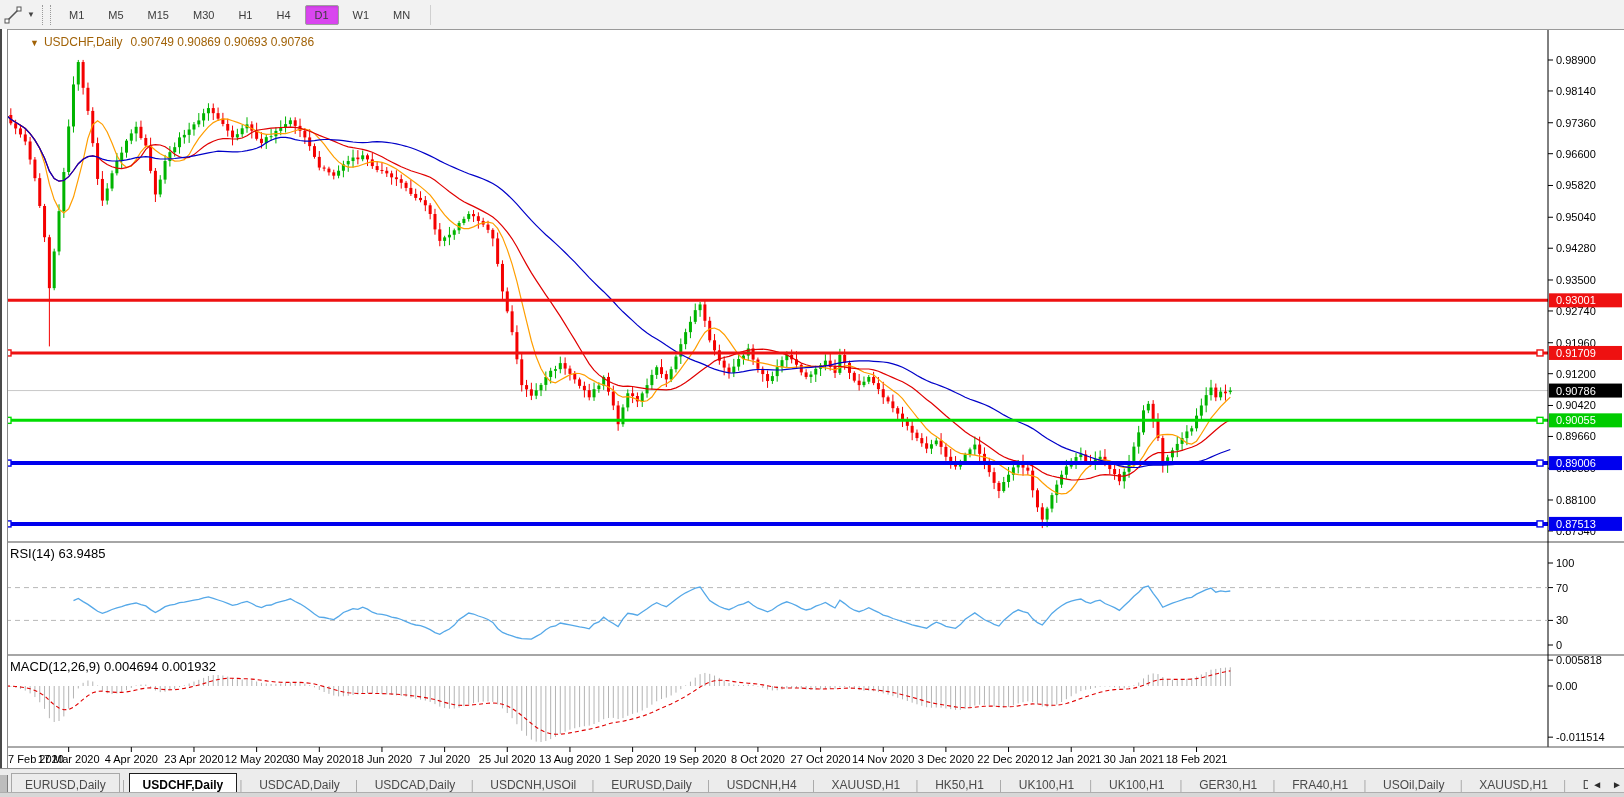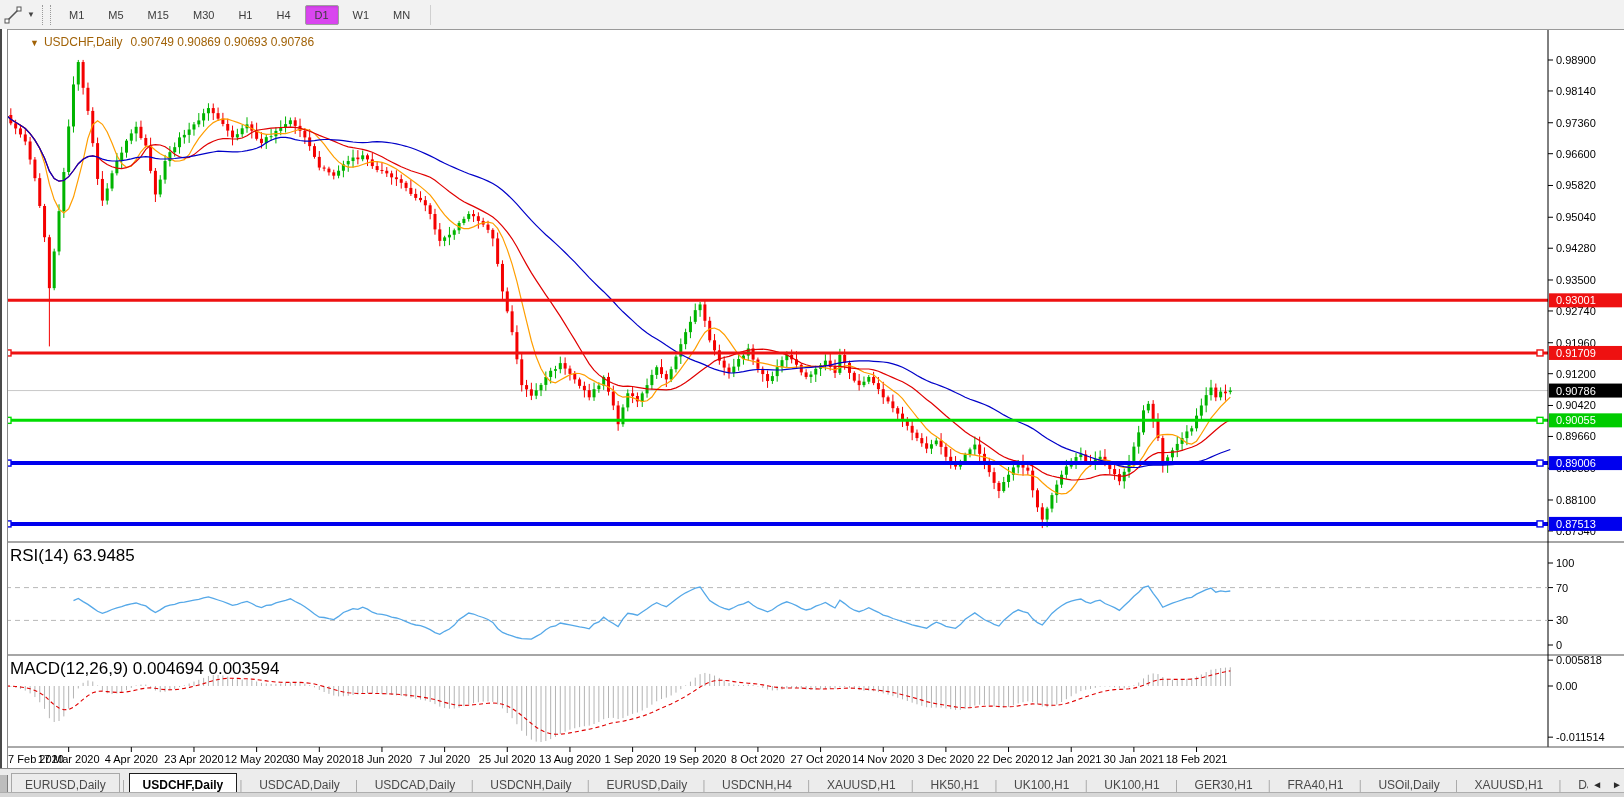--- a/index.html
+++ b/index.html
@@ -14,21 +14,21 @@
   .tb-grip{width:7px;height:20px;margin:0 6px 0 4px;border-left:1px dotted #9a9a9a;border-right:1px dotted #9a9a9a;}
   .tfbtn{font-size:11px;color:#3c3c3c;padding:3px 9px;margin:0 2px;border:1px solid transparent;border-radius:2px;cursor:pointer;}
   .tfbtn.pressed{background:#d946ef;border-color:#9f9f9f;box-shadow:inset 0 1px 2px rgba(0,0,0,.12);}
   .tb-sep{width:1px;height:20px;background:#d0d0d0;margin:0 8px;}
   
   #chart-frame{left:0;top:29px;width:1624px;height:739px;background:#fff;border-top:1px solid #9a9a9a;}
   #leftbar{left:0;top:29px;width:5px;height:739px;background:#fff;border-left:2px solid #4a4a4a;border-right:1px solid #8a8a8a;}
   #chart-title{left:10px;top:5px;font-size:12px;color:#a16207;white-space:nowrap;margin-left:20px;}
   #chart-title .caret{font-size:9px;margin-right:5px;}
   #chart-title .ohlc{margin-left:8px;}
-  .ind-label{font-size:17px;color:#000;white-space:nowrap;}
+  .ind-label{font-size:13px;color:#000;white-space:nowrap;}
   #tabbar{left:0;top:768px;width:1624px;height:29px;background:#ececec;border-top:1px solid #8a8a8a;
           display:flex;align-items:flex-end;box-sizing:border-box;}
   #tabbar-inner{display:flex;align-items:flex-end;height:24px;overflow:hidden;flex:1;margin-right:36px;}
   #tab-edge{width:7px;height:22px;background:#bdbdbd;border-right:1px solid #7d7d7d;margin-right:3px;}
   .tab{font-size:12px;color:#4a4a4a;padding:4px 13px 5px 13px;white-space:nowrap;cursor:pointer;}
   .tab.boxed{border:1px solid #a8a8a8;border-bottom:none;background:#ececec;}
   .tab.active{background:#fff;border:1px solid #1d1d1d;border-bottom:none;font-weight:bold;color:#000;}
   .tabsep{color:#9b9b9b;font-size:11px;padding:5px 1px;}
   #tab-arrows{position:absolute;right:2px;bottom:7px;display:flex;gap:10px;}
   .tab-arrow{font-size:10px;color:#2b2b2b;cursor:pointer;line-height:10px;}
@@ -963,37 +963,37 @@
           <text x="1196.54" y="733" font-size="11" fill="#000" text-anchor="middle">18 Feb 2021</text>
         </g>
       </svg>
     <div id="chart-title" class="abs">
       <span class="caret">▼</span><span>USDCHF,Daily</span><span class="ohlc">0.90749 0.90869 0.90693 0.90786</span>
     </div>
     <div class="ind-label abs" style="left:10px;top:516px;">
       <span>RSI(14)</span>&nbsp;<span>63.9485</span>
     </div>
     <div class="ind-label abs" style="left:10px;top:629px;">
-      <span>MACD(12,26,9)</span>&nbsp;<span>0.004694</span>&nbsp;<span>0.003594</span>
+      <span>MACD(12,26,9)</span>&nbsp;<span>0.004694</span>&nbsp;<span>0.001932</span>
     </div>
   </div>
   <div id="leftbar" class="abs"></div>
 
   <div id="tabbar" class="abs">
     <div id="tab-edge"></div>
     <div id="tabbar-inner">
         <div class="tab boxed">EURUSD,Daily</div>
         <span class="tabsep">│</span>
         <div class="tab active">USDCHF,Daily</div>
         <span class="tabsep">│</span>
         <div class="tab">USDCAD,Daily</div>
         <span class="tabsep">│</span>
         <div class="tab">USDCAD,Daily</div>
         <span class="tabsep">│</span>
-        <div class="tab">USDCNH,Daily</div>
+        <div class="tab">USDCNH,USOil</div>
         <span class="tabsep">│</span>
         <div class="tab">EURUSD,Daily</div>
         <span class="tabsep">│</span>
         <div class="tab">USDCNH,H4</div>
         <span class="tabsep">│</span>
         <div class="tab">XAUUSD,H1</div>
         <span class="tabsep">│</span>
         <div class="tab">HK50,H1</div>
         <span class="tabsep">│</span>
         <div class="tab">UK100,H1</div>

